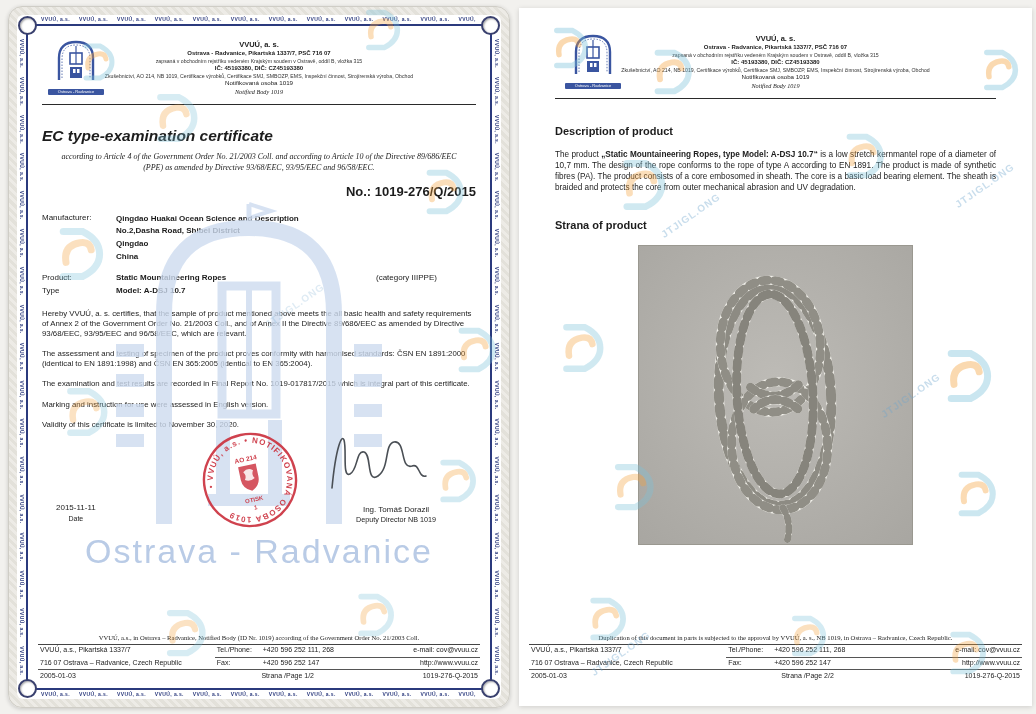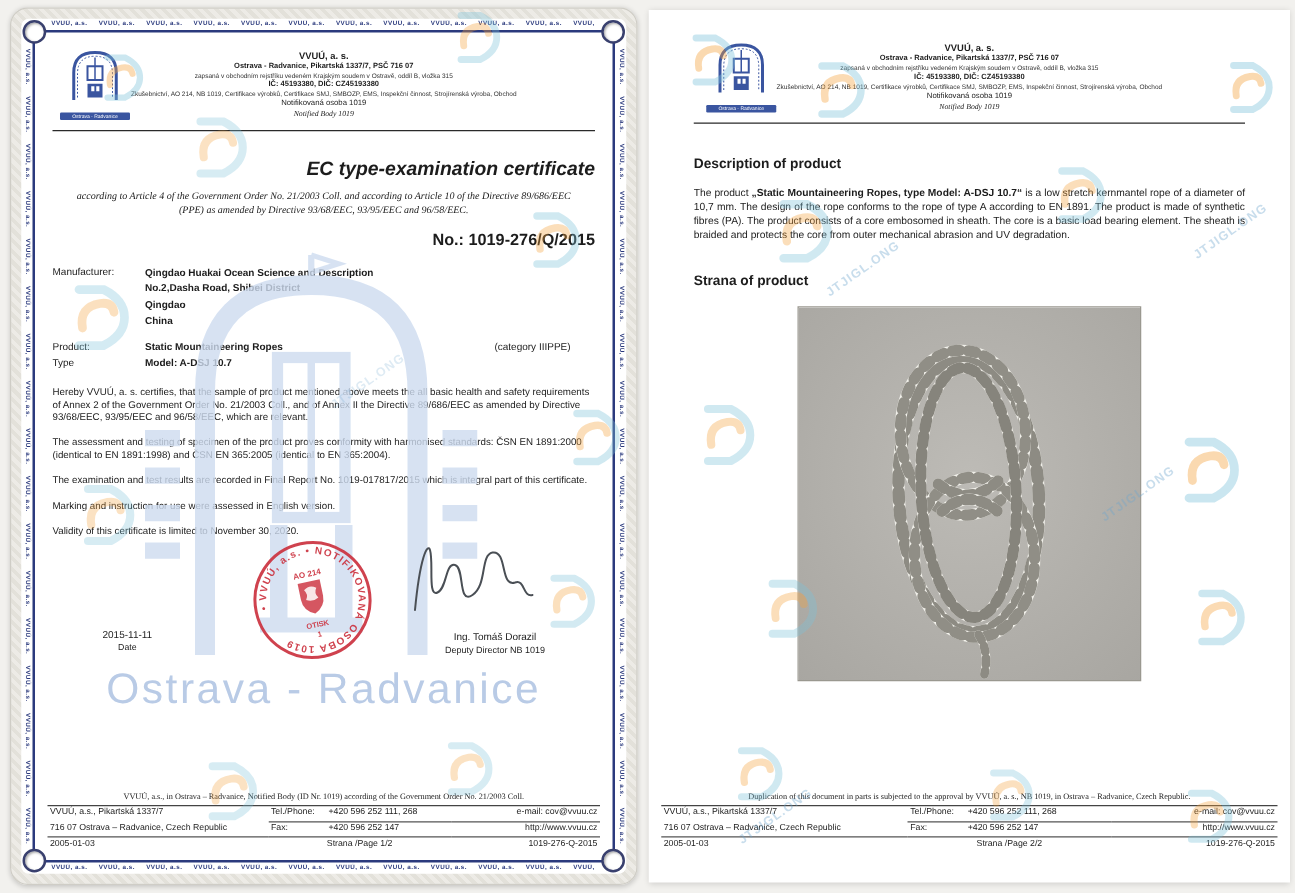--- a/index.html
+++ b/index.html
@@ -34,35 +34,35 @@
     border-radius:1px;padding:0 1px;white-space:nowrap;}
   .hdr-text{position:absolute;left:0;right:0;top:2px;text-align:center;line-height:1.32;}
   .hdr-company{font-size:7.5px;font-weight:bold;}
   .hdr-line-b{font-size:6px;font-weight:bold;}
   .hdr-line{font-size:5.2px;color:#333;}
   .hdr-notified{font-size:6.2px;}
   .hdr-notified-en{font-size:6.2px;font-style:italic;font-family:"Liberation Serif",serif;}
   .hdr-rule{border:none;border-top:1.6px solid #2a2a2a;margin:2px 0 0 0;}
 
   
-  .cert-title{margin-top:22px;text-align:right;font-size:15.5px;font-weight:bold;font-style:italic;}
+  .cert-title{margin-top:22px;text-align:left;font-size:15.5px;font-weight:bold;font-style:italic;}
   .cert-subtitle{margin:7px auto 0;width:96%;text-align:center;font-size:8px;font-style:italic;
     font-family:"Liberation Serif",serif;color:#222;line-height:1.35;}
   .cert-no{margin-top:10px;text-align:right;font-size:13px;font-weight:bold;}
   .mfr-block{margin-top:14px;display:grid;grid-template-columns:74px 1fr 100px;font-size:8px;row-gap:20px;}
   .mfr-label{color:#222;}
   .mfr-lines{font-weight:bold;line-height:1.6;}
   .prod-row{margin-top:9px;display:grid;grid-template-columns:74px 1fr 100px;font-size:8px;}
   .prod-val{font-weight:bold;}
-  .prod-cat{text-align:center;}
+  .prod-cat{text-align:left;}
   .paras{margin-top:14px;font-size:7.8px;line-height:1.3;}
   .paras p{margin:0 0 10px 0;}
   .tower-wm{position:absolute;left:88px;top:168px;opacity:.8;z-index:0;pointer-events:none;}
   .sig-area{position:absolute;left:14px;right:14px;top:398px;height:152px;}
-  .date-block{position:absolute;left:14px;top:78px;text-align:center;font-size:8px;line-height:1.5;margin-left:26px;}
+  .date-block{position:absolute;left:14px;top:78px;text-align:center;font-size:8px;line-height:1.5;}
   .date-label{font-size:7px;}
   .stamp-svg{position:absolute;left:158px;top:6px;transform:rotate(-12deg);opacity:.92;}
   .sign-svg{position:absolute;right:42px;top:2px;}
   .signer{position:absolute;right:0px;top:80px;width:160px;text-align:center;font-size:8px;line-height:1.4;}
   .signer-title{font-size:7.2px;}
   .city-wm{position:absolute;left:0;right:0;top:506px;text-align:center;z-index:0;
     font-size:34px;color:#b9cbe6;letter-spacing:2px;white-space:nowrap;pointer-events:none;}
 
   
   .page-footer{position:absolute;left:10px;right:10px;bottom:6px;}

